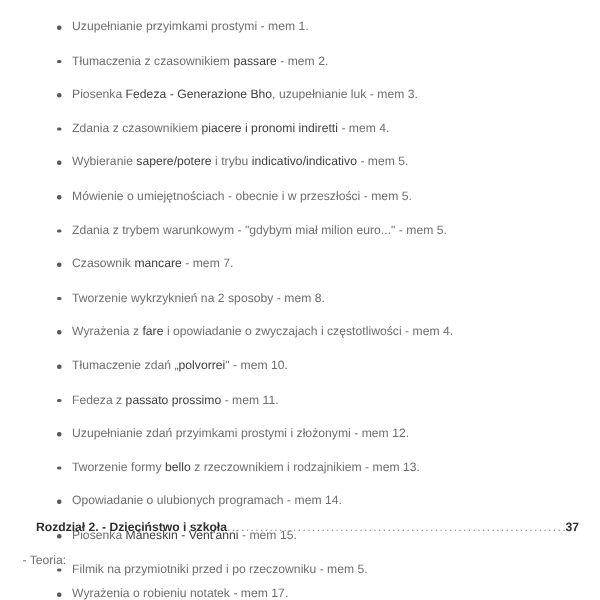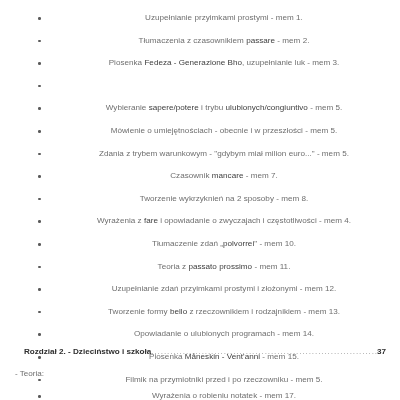--- a/index.html
+++ b/index.html
@@ -30,21 +30,20 @@
   }
   .toc-item {
     position: relative;
     height: 22.6px;
     line-height: 22.6px;
     padding-left: 48px;
     font-size: 8.1px;
     color: #6e6e6e;
     white-space: nowrap;
     letter-spacing: 0.02px;
-    text-align: center;
   }
   .toc-item .bullet {
     position: absolute;
     left: 38px;
     top: 50%;
     width: 2.6px;
     height: 2.6px;
     margin-top: -1.3px;
     border-radius: 50%;
     background: #5a5a5a;
@@ -111,29 +110,29 @@
 </style>
 </head>
 <body>
 
 <div class="page">
 
   <ul class="toc-list" id="toc-list">
       <li class="toc-item first-item"><span class="bullet"></span><span><span>Uzupełnianie przyimkami prostymi - mem 1.</span></span></li>
       <li class="toc-item"><span class="bullet"></span><span><span>Tłumaczenia z czasownikiem </span><b>passare</b><span> - mem 2.</span></span></li>
       <li class="toc-item"><span class="bullet"></span><span><span>Piosenka </span><b>Fedeza - Generazione Bho</b><span>, uzupełnianie luk - mem 3.</span></span></li>
-      <li class="toc-item"><span class="bullet"></span></li>
-      <li class="toc-item"><span class="bullet"></span><span><span>Wybieranie </span><b>sapere/potere</b><span> i trybu </span><b>ulubionych/congiuntivo</b><span> - mem 5.</span></span></li>
+      <li class="toc-item"><span class="bullet"></span><span><span>Zdania z czasownikiem </span><b>piacere i pronomi indiretti</b><span> - mem 4.</span></span></li>
+      <li class="toc-item"><span class="bullet"></span><span><span>Wybieranie </span><b>sapere/potere</b><span> i trybu </span><b>indicativo/indicativo</b><span> - mem 5.</span></span></li>
       <li class="toc-item"><span class="bullet"></span><span><span>Mówienie o umiejętnościach - obecnie i w przeszłości - mem 5.</span></span></li>
       <li class="toc-item"><span class="bullet"></span><span><span>Zdania z trybem warunkowym - "gdybym miał milion euro..." - mem 5.</span></span></li>
       <li class="toc-item"><span class="bullet"></span><span><span>Czasownik </span><b>mancare</b><span> - mem 7.</span></span></li>
       <li class="toc-item"><span class="bullet"></span><span><span>Tworzenie wykrzyknień na 2 sposoby - mem 8.</span></span></li>
       <li class="toc-item"><span class="bullet"></span><span><span>Wyrażenia z </span><b>fare</b><span> i opowiadanie o zwyczajach i częstotliwości - mem 4.</span></span></li>
       <li class="toc-item"><span class="bullet"></span><span><span>Tłumaczenie zdań „</span><b>polvorrei</b><span>" - mem 10.</span></span></li>
-      <li class="toc-item"><span class="bullet"></span><span><span>Teoria z </span><b>passato prossimo</b><span> - mem 11.</span></span></li>
+      <li class="toc-item"><span class="bullet"></span><span><span>Fedeza z </span><b>passato prossimo</b><span> - mem 11.</span></span></li>
       <li class="toc-item"><span class="bullet"></span><span><span>Uzupełnianie zdań przyimkami prostymi i złożonymi - mem 12.</span></span></li>
       <li class="toc-item"><span class="bullet"></span><span><span>Tworzenie formy </span><b>bello</b><span> z rzeczownikiem i rodzajnikiem - mem 13.</span></span></li>
       <li class="toc-item"><span class="bullet"></span><span><span>Opowiadanie o ulubionych programach - mem 14.</span></span></li>
       <li class="toc-item"><span class="bullet"></span><span><span>Piosenka </span><b>Måneskin - Vent'anni</b><span> - mem 15.</span></span></li>
       <li class="toc-item"><span class="bullet"></span><span><span>Filmik na przymiotniki przed i po rzeczowniku - mem 5.</span></span></li>
     </ul>
 
   <div class="chapter-row">
     <span class="chapter-title">Rozdział 2. - Dzieciństwo i szkoła</span>
     <span class="chapter-leader">............................................................................................................................</span>

